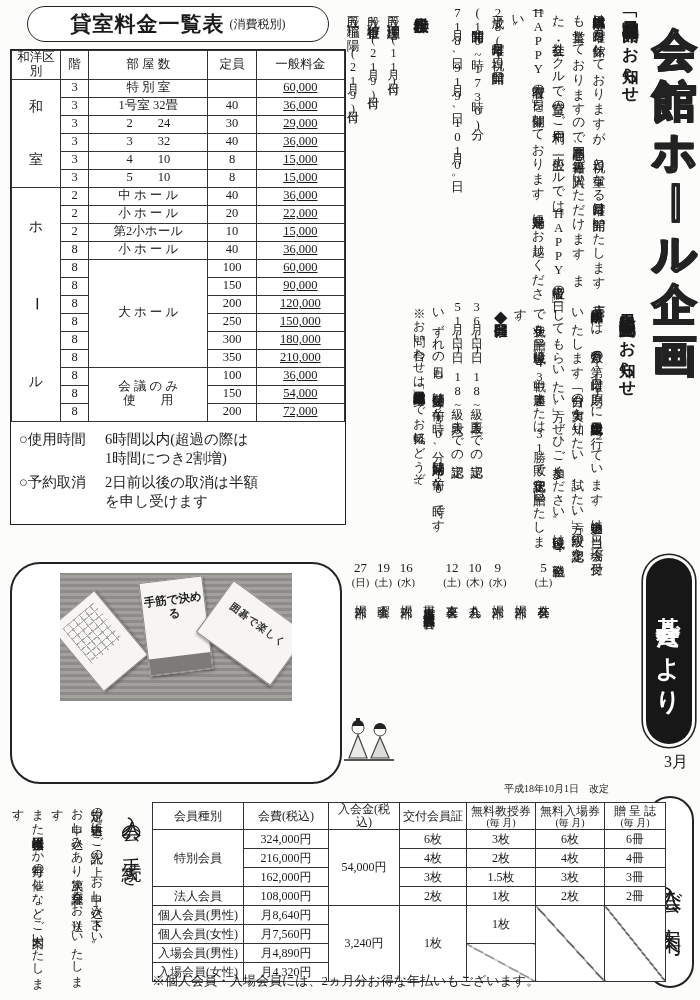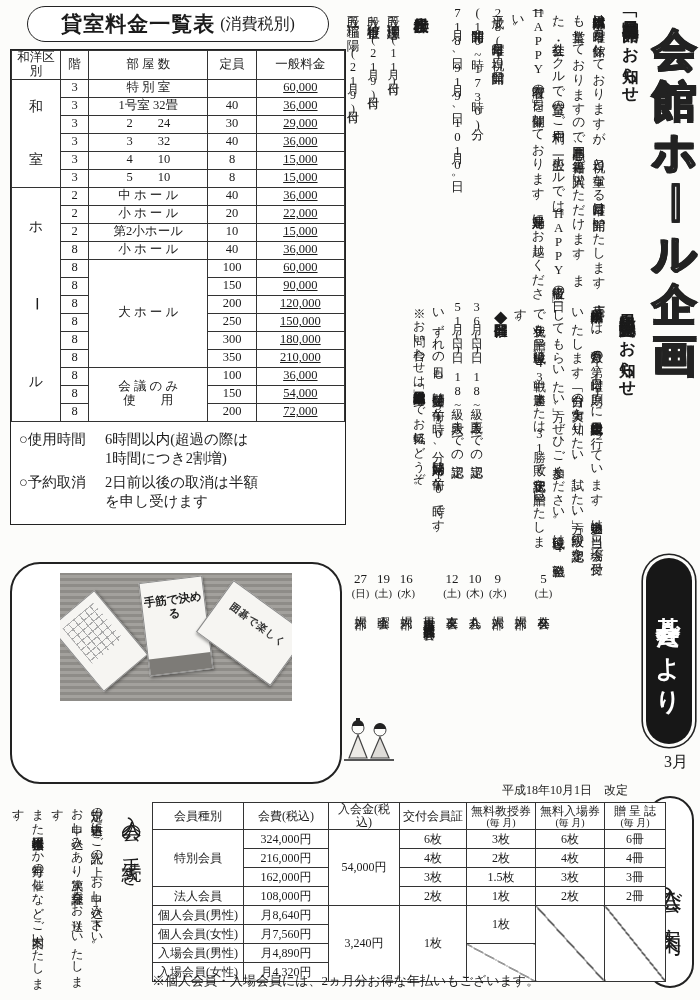--- a/index.html
+++ b/index.html
@@ -8,21 +8,21 @@
 
   
   .vtext{writing-mode:vertical-rl;text-orientation:upright;}
   .vtext p,.vtext h2,.vtext h3{margin:0;}
 
   
   .rental{position:absolute;left:10px;top:6px;width:336px;}
   .rental-oval{width:300px;height:34px;margin:0 auto;border:1.6px solid #222;border-radius:18px;
                display:flex;align-items:center;justify-content:center;gap:5px;background:#fff;}
   .rental-oval .t1{font-size:21px;font-weight:bold;letter-spacing:1px;}
-  .rental-oval .t2{font-size:16px;}
+  .rental-oval .t2{font-size:12px;}
   .rental-box{margin-top:7px;border:1.6px solid #222;background:#fff;}
   table.rtab{border-collapse:collapse;width:100%;font-size:12.5px;}
   table.rtab th,table.rtab td{border:1px solid #333;padding:0 2px;height:17px;line-height:1.1;
       text-align:center;font-weight:normal;}
   table.rtab th{height:20px;}
   td.cap{text-align:right;padding-right:10px;}
   td.price{text-align:right;padding-right:9px;text-decoration:underline;}
   td.g{width:44px;}
   .vgroup{display:flex;flex-direction:column;justify-content:space-around;align-items:center;height:100%;font-size:14px;}
   .rot90{transform:rotate(90deg);}
@@ -49,21 +49,21 @@
   
   .gokai-pill{position:absolute;right:8px;top:558px;width:46px;height:186px;background:#171717;border-radius:24px;
       box-shadow:0 0 0 3px #fcfcfa,0 0 0 4.6px #222;
       display:flex;align-items:center;justify-content:center;}
   .gokai-pill span{writing-mode:vertical-rl;text-orientation:upright;color:#fff;
       font-family:"Liberation Sans",sans-serif;font-weight:bold;font-size:25px;letter-spacing:5px;}
   .gokai-month{position:absolute;right:1px;top:752px;width:46px;text-align:center;font-size:16px;
       font-family:Liberation Serif, serif;}
   .events{position:absolute;left:350px;top:560px;width:204px;height:224px;
       display:flex;flex-direction:row-reverse;justify-content:space-between;}
-  .event-col{display:flex;flex-direction:column;align-items:center;width:21px;margin-top:11px;}
+  .event-col{display:flex;flex-direction:column;align-items:center;width:21px;}
   .eday{height:16px;font-size:13px;line-height:16px;}
   .edow{height:15px;font-size:10.5px;line-height:14px;}
   .eclub{writing-mode:vertical-rl;text-orientation:upright;font-size:12.3px;letter-spacing:1px;margin-top:4px;line-height:1;}
 
   
   .shop{position:absolute;left:10px;top:562px;width:328px;height:218px;border:2px solid #222;border-radius:30px;
       background:#fff;overflow:hidden;}
   .photo{position:relative;width:232px;height:128px;margin:9px auto 4px;overflow:hidden;
       background:repeating-linear-gradient(0deg,#8e8c88 0 3px,#a3a19d 3px 6px);}
   .book{position:absolute;background:#f6f5f2;border:1px solid #888;box-shadow:1px 2px 3px rgba(0,0,0,.35);}
@@ -80,21 +80,21 @@
       font-weight:bold;font-size:10px;letter-spacing:1px;color:#333;}
   .shop-text{text-align:center;font-family:"Liberation Sans",sans-serif;font-weight:bold;
       font-size:19px;line-height:1.35;letter-spacing:.5px;}
   .dolls{position:absolute;left:342px;top:712px;}
 
   
   .adm-pill{position:absolute;right:6px;top:796px;width:44px;height:188px;border:2px solid #222;border-radius:24px;
       background:#fff;display:flex;align-items:center;justify-content:center;}
   .adm-pill span{writing-mode:vertical-rl;text-orientation:upright;font-size:24px;letter-spacing:5px;
       font-family:"Liberation Sans",sans-serif;}
-  .revision{position:absolute;right:72px;top:782px;font-size:12px;}
+  .revision{position:absolute;right:91px;top:782px;font-size:10px;}
   table.atab{position:absolute;left:152px;top:802px;border-collapse:collapse;font-size:12px;background:#fff;}
   table.atab th,table.atab td{border:1px solid #333;text-align:center;font-weight:normal;padding:0 3px;height:18px;line-height:1.1;}
   table.atab th{height:26px;font-size:12px;}
   table.atab th .sub{display:block;font-size:10px;line-height:1;}
   .w-type{width:84px}.w-fee{width:78px}.w-entry{width:64px}.w-cert{width:60px}
   .w-lesson{width:62px}.w-admit{width:62px}.w-mag{width:54px}
   td.slash{background-image:linear-gradient(to top right,transparent 49.4%,#333 49.4%,#333 50.6%,transparent 50.6%);}
   .footnote{position:absolute;left:152px;top:972px;font-size:13px;}
   .procedure{position:absolute;left:10px;top:800px;height:196px;width:138px;font-size:12.3px;line-height:1.6;}
   .proc-title{font-family:"Liberation Sans",sans-serif;font-size:20px;font-weight:normal;letter-spacing:6px;margin-left:10px !important;}

